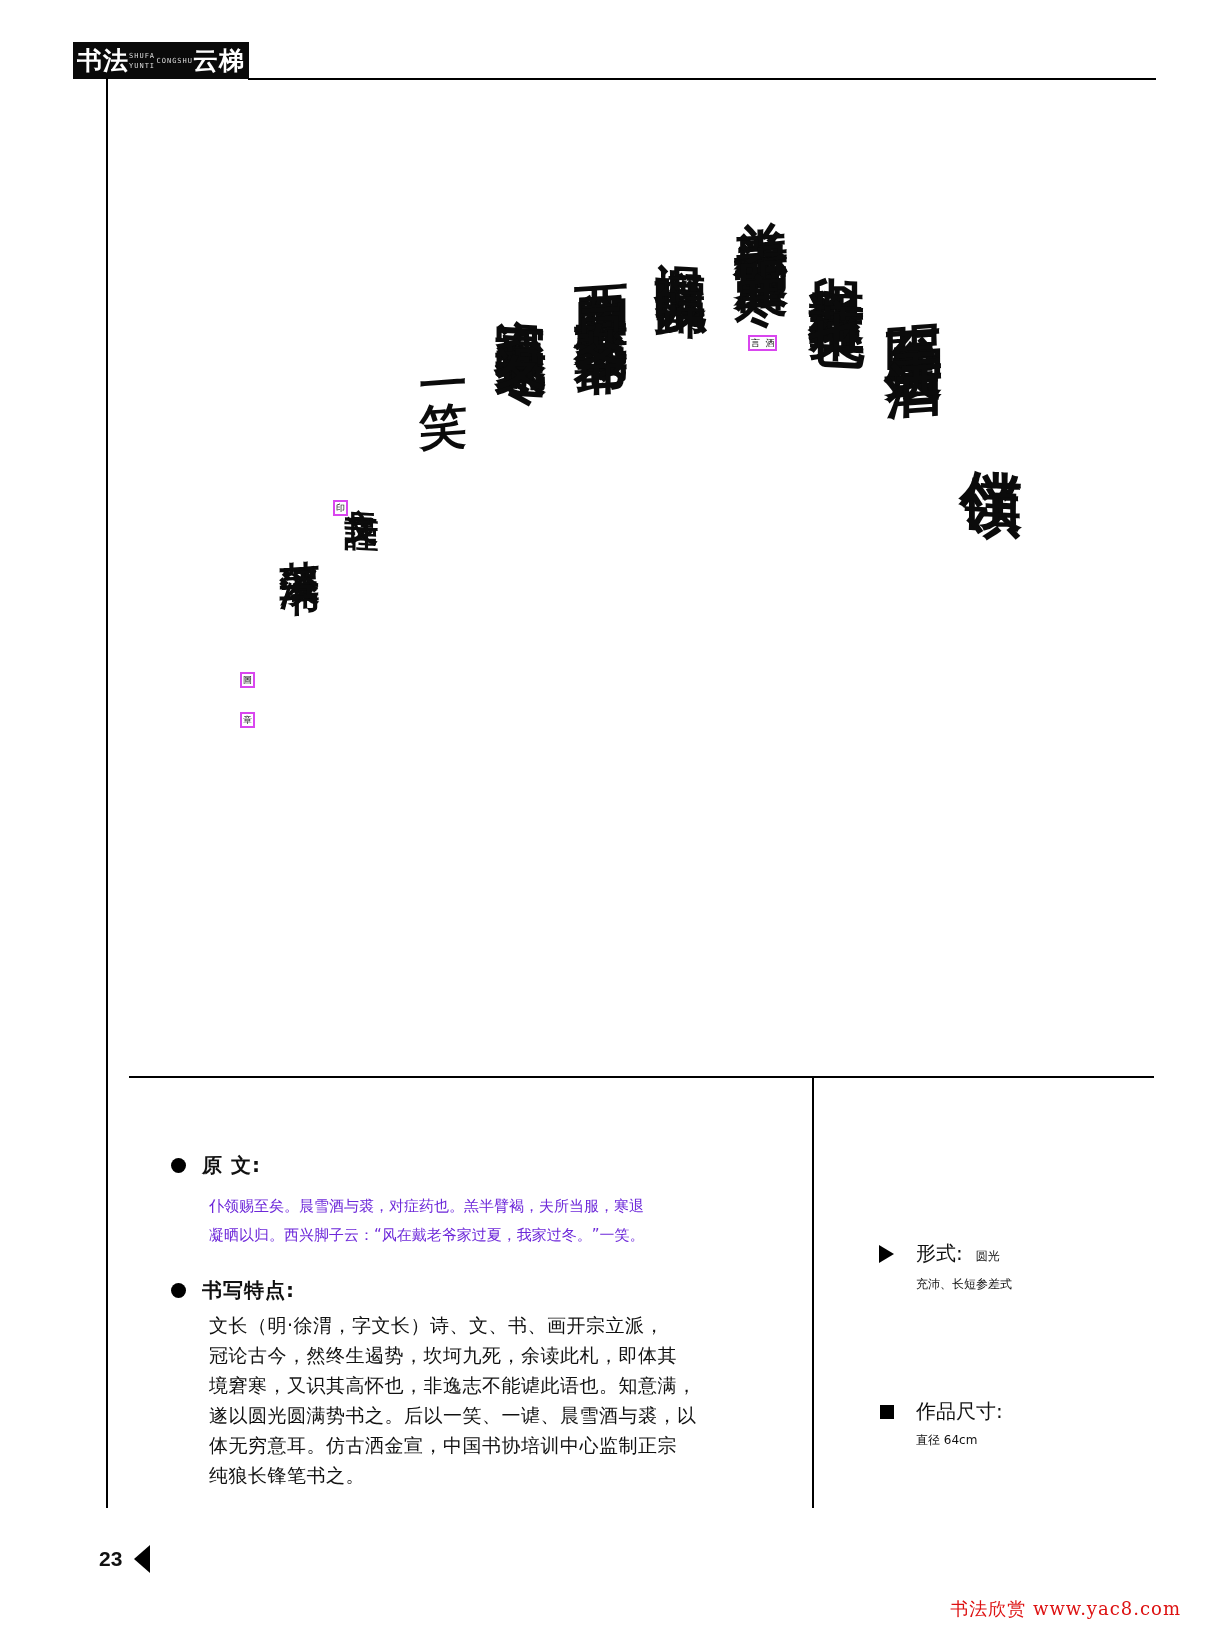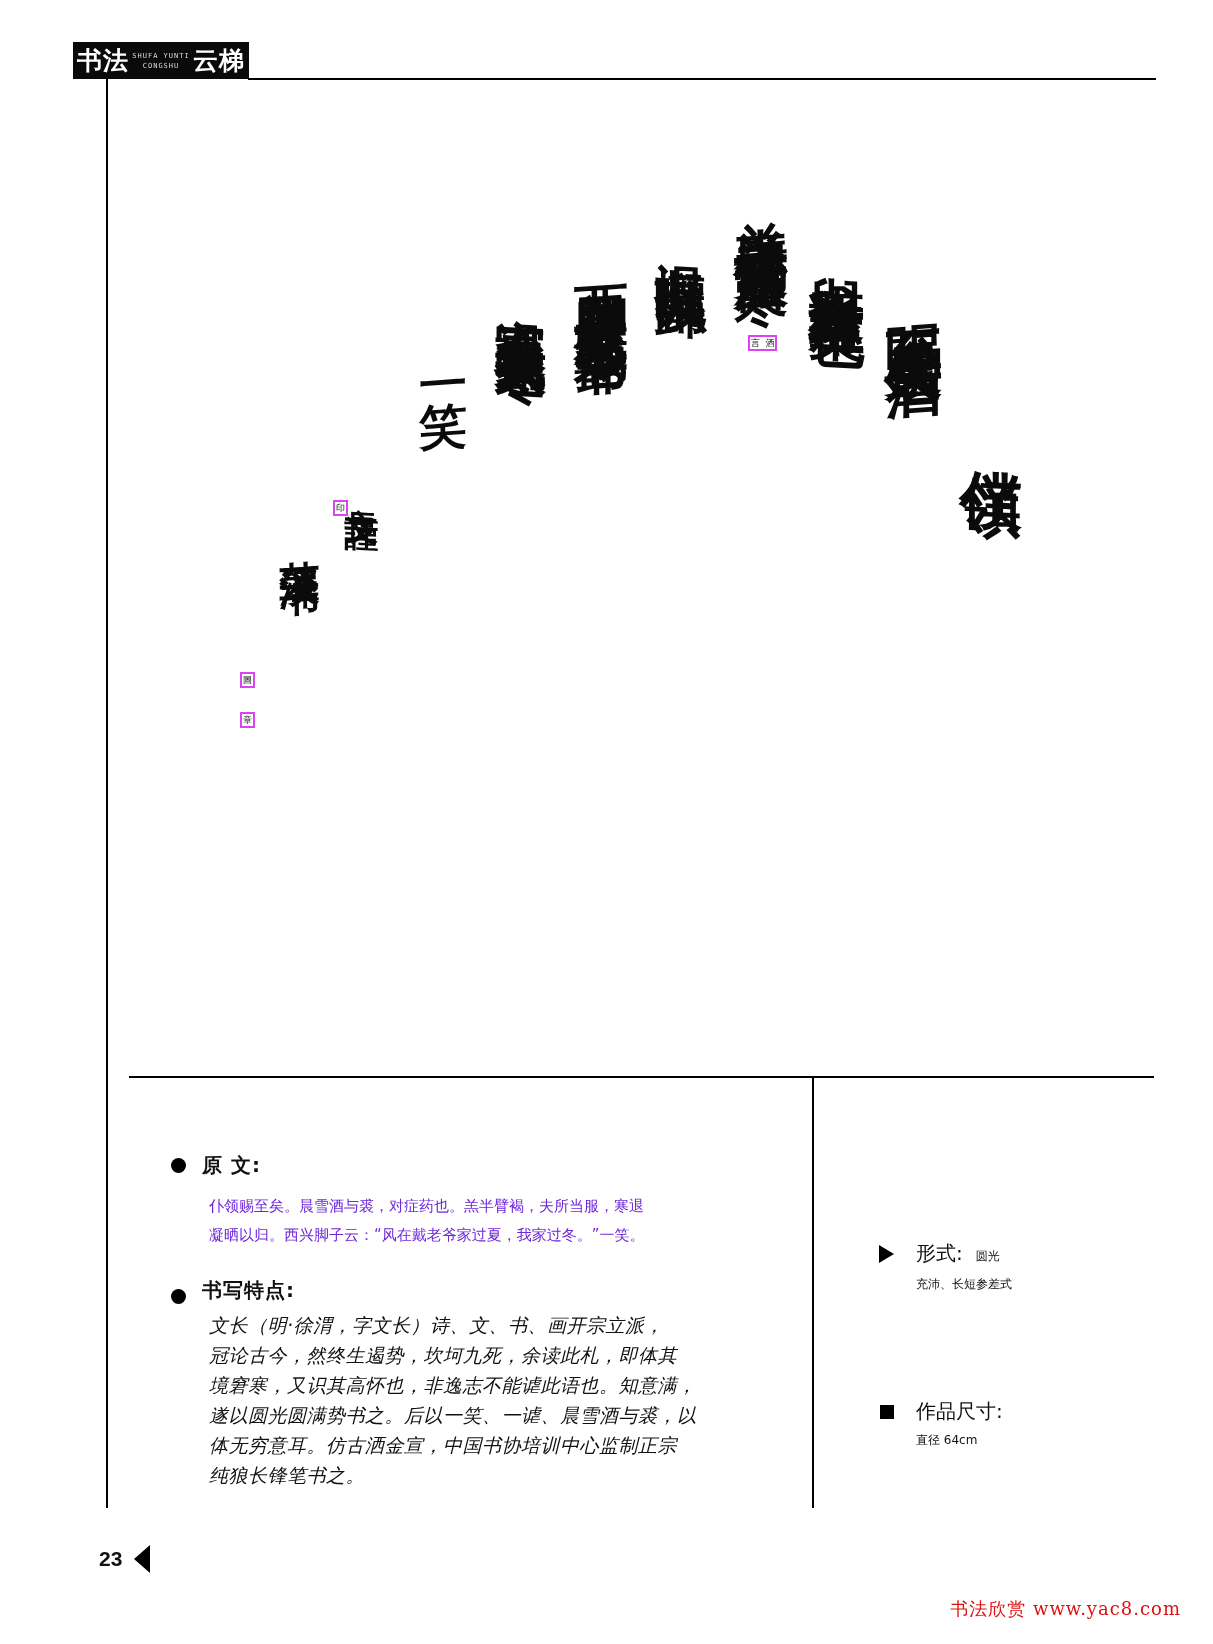--- a/index.html
+++ b/index.html
@@ -3,21 +3,21 @@
 <meta charset="utf-8">
 <style>
   html, body { margin:0; padding:0; background:#fff; }
   body { width:1213px; height:1644px; position:relative; overflow:hidden;
          font-family:"DejaVu Sans","Liberation Sans",sans-serif; color:#111; }
   .abs { position:absolute; }
   
   #hdr { left:73px; top:42px; width:176px; height:37px; background:#0a0a0a; color:#fff;
          display:flex; align-items:center; padding:4px 4px; box-sizing:border-box; }
   #hdr .big { font-size:25px; font-weight:bold; letter-spacing:1px; line-height:1; }
-  #hdr .mid { flex:1; display:flex; flex-direction:column; align-items:center; font-size:7px;
+  #hdr .mid { flex:1; display:flex; flex-direction:row; align-items:center; font-size:7px;
               line-height:10px; color:#ddd; letter-spacing:1px; font-family:"DejaVu Sans Mono",monospace; }
   .hline { background:#000; height:2px; }
   .vline { background:#000; width:2px; }
   .col { position:absolute; writing-mode:vertical-rl; font-family:"DejaVu Serif","Liberation Serif",serif;
          font-weight:bold; color:#0b0b0b; transform-origin:top left; line-height:1; }
   .seal { position:absolute; border:2px solid #d946ef; font-size:9px; line-height:10px; text-align:center;
           font-family:"DejaVu Sans Mono",monospace; background:#fff; color:#111; padding:1px; }
   
   .sec-title { font-size:20px; font-weight:bold; letter-spacing:1px; }
   .bullet { width:15px; height:15px; border-radius:50%; background:#000; display:inline-block; }
@@ -66,25 +66,25 @@
 
 <div class="abs" style="left:171px; top:1152px; display:flex; align-items:center; gap:16px;">
   <span class="bullet"></span>
   <span class="sec-title">原 文:</span>
 </div>
 <div class="abs body-s" style="left:209px; top:1192px; width:560px;">
   <div>仆领赐至矣。晨雪酒与裘，对症药也。羔半臂褐，夫所当服，寒退</div>
   <div>凝晒以归。西兴脚子云：“风在戴老爷家过夏，我家过冬。”一笑。</div>
 </div>
 
-<div class="abs" style="left:171px; top:1277px; display:flex; align-items:flex-end; gap:16px;">
+<div class="abs" style="left:171px; top:1277px; display:flex; align-items:center; gap:16px;">
   <span class="bullet"></span>
   <span class="sec-title">书写特点:</span>
 </div>
-<div class="abs body-l" style="left:209px; top:1310px; width:560px;font-style:italic;">
+<div class="abs body-l" style="left:209px; top:1310px; width:560px;">
   <div>文长（明·徐渭，字文长）诗、文、书、画开宗立派，</div>
   <div>冠论古今，然终生遏势，坎坷九死，余读此札，即体其</div>
   <div>境窘寒，又识其高怀也，非逸志不能谑此语也。知意满，</div>
   <div>遂以圆光圆满势书之。后以一笑、一谑、晨雪酒与裘，以</div>
   <div>体无穷意耳。仿古洒金宣，中国书协培训中心监制正宗</div>
   <div>纯狼长锋笔书之。</div>
 </div>
 
 <div class="abs" style="left:879px; top:1240px; display:flex; align-items:center; gap:22px;">
   <span class="tri"></span>

